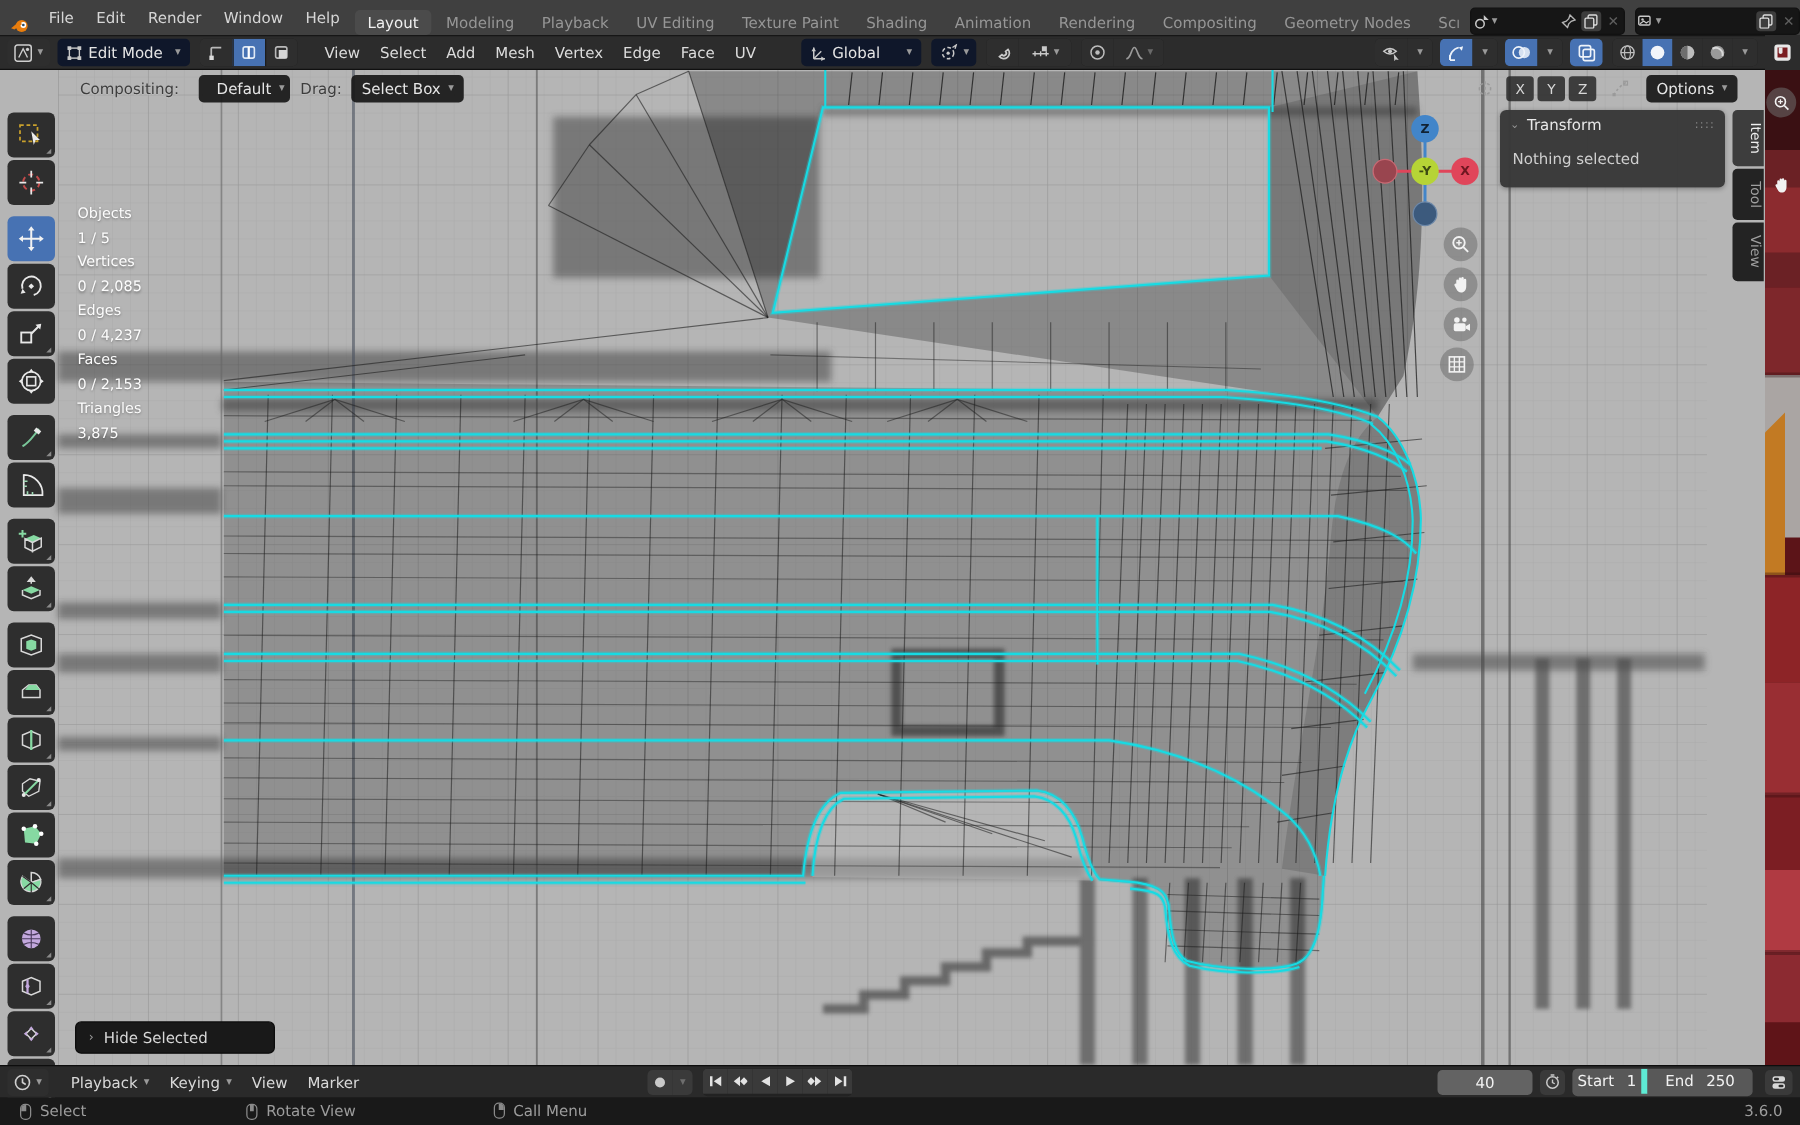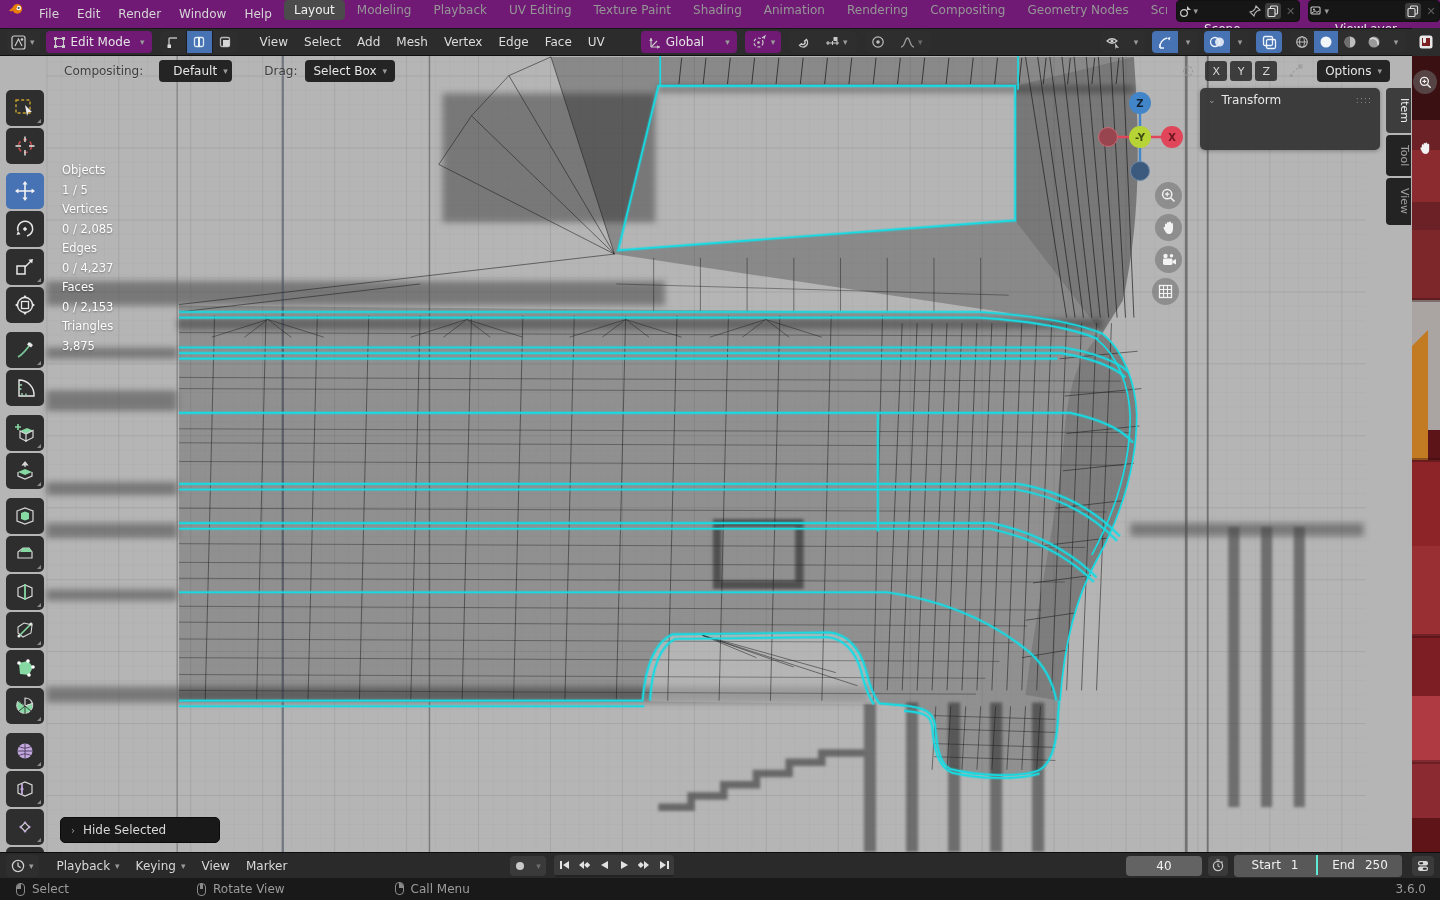--- a/index.html
+++ b/index.html
@@ -2,32 +2,32 @@
 <html><head>
 <meta charset="utf-8">
 <style>
   * { margin:0; padding:0; box-sizing:border-box; }
   html,body { width:1440px; height:900px; background:#111; overflow:hidden; }
   body { font-family:"DejaVu Sans", sans-serif; -webkit-font-smoothing:antialiased; }
   #app { position:relative; width:1440px; height:900px; background:#1d1d1d; }
   .abs { position:absolute; }
 
   
-  #topbar { position:absolute; left:0; top:0; width:1440px; height:28px; background:#701a75; display:flex; align-items:flex-start; }
+  #topbar { position:absolute; left:0; top:0; width:1440px; height:28px; background:#404040; display:flex; align-items:flex-end; }
   .menu-item { color:#d6d6d6; font-size:12px; padding:0 9px; line-height:28px; cursor:default; }
   .ws-tab { color:#969696; font-size:12px; padding:3px 10px; border-radius:4px; margin:0 1px; white-space:nowrap; }
   .ws-tab.active { background:#4b4b4b; color:#f0f0f0; }
   .id-block { display:flex; align-items:center; background:#161616; border:1px solid #111; border-radius:4px; height:22px; margin-left:8px; }
   .id-block .txt { color:#e2e2e2; font-size:12px; padding:0 6px;margin-top:36px; }
   .mini-ic { width:16px; height:16px; display:inline-flex; align-items:center; justify-content:center; color:#bdbdbd; font-size:11px; }
 
   
   #hdr2 { position:absolute; left:0; top:28px; width:1440px; height:28px; background:#2c2c2c; border-top:1px solid #161616; border-bottom:1px solid #101010; display:flex; align-items:center; }
   .h2btn { background:#2e2e2e; border-radius:4px; height:22px; display:flex; align-items:center; padding:0 5px; color:#dcdcdc; }
-  .dd { background:#701a75; border-radius:4px; height:22px; display:flex; align-items:center; gap:5px; padding:0 7px; color:#e4e4e4; font-size:12px; }
+  .dd { background:#0f172a; border-radius:4px; height:22px; display:flex; align-items:center; gap:5px; padding:0 7px; color:#e4e4e4; font-size:12px; }
   .chev { color:#9a9a9a; font-size:9px; }
   .selmode { display:flex; background:#222; border-radius:4px; overflow:hidden; height:22px; }
   .selmode .sm { width:26px; height:22px; display:flex; align-items:center; justify-content:center; background:#2e2e2e; }
   .selmode .sm + .sm { border-left:1px solid #1c1c1c; }
   .selmode .sm.on { background:#4772b3; }
   .hmenu { color:#dcdcdc; font-size:12px; padding:0 8px; }
   .tgl { width:26px; height:22px; display:flex; align-items:center; justify-content:center; background:#2e2e2e; border-radius:4px; }
   .tgl.on { background:#4772b3; }
   .grp { display:flex; background:#222; border-radius:4px; overflow:hidden; height:22px; }
   .grp > * { border-radius:0 !important; }
@@ -580,21 +580,21 @@
     <span class="ts-label" style="margin-left:64px">Compositing:</span>
     <div class="ts-dd" style="margin-left:16px;width:73px">
       <svg width="11" height="12" viewBox="0 0 11 12">
           <path d="M4,10 L4,2 M4,10 L10,10" stroke="#c9c9c9" stroke-width="1.1"></path>
           <circle cx="4" cy="2.5" r="1.4" fill="#c9c9c9"></circle>
           <path d="M10,10 l-2.4,-1.4 v2.8 Z" fill="#c9c9c9"></path>
         </svg>
       <span style="flex:1">Default</span>
       <span class="chev">▾</span>
     </div>
-    <span class="ts-label" style="margin-left:32px">Drag:</span>
+    <span class="ts-label" style="margin-left:8px">Drag:</span>
     <div class="ts-dd" style="margin-left:8px">
       <span>Select Box</span>
       <span class="chev">▾</span>
     </div>
     <div style="flex:1"></div>
     <span class="ts-btn" style="background:transparent">
       <svg width="16" height="14" viewBox="0 0 16 14">
           <path d="M7,1 v12 M5.5,3 C1.5,3 1.5,11 5.5,11 M8.5,3 C12.5,3 12.5,11 8.5,11" fill="none" stroke="#9a9a9a" stroke-width="1.2" stroke-dasharray="2.5 1.8"></path>
         </svg>
     </span>
@@ -834,20 +834,21 @@
         <path d="M5.5,1.5 v12 M9.5,1.5 v12 M1.5,5.5 h12 M1.5,9.5 h12" stroke="#f2f2f2" stroke-width="1.1"></path>
       </svg>
   </div>
 
   <div id="npanel">
     <div class="hd">
       <span class="chev">⌄</span>
       <span>Transform</span>
       <span class="grip">::::</span>
     </div>
+    <div class="bd">Nothing selected</div>
   </div>
   <div id="ntabs">
     <div class="ntab active">Item</div>
     <div class="ntab">Tool</div>
     <div class="ntab">View</div>
   </div>
 
   <div id="hidesel">
     <span class="ch">›</span>
     <span>Hide Selected</span>
@@ -968,21 +969,21 @@
         <span>40</span>
       </div>
     <span class="tr-btn" style="border-radius:4px;margin-left:6px">
         <svg width="12" height="13" viewBox="0 0 12 13">
           <circle cx="6" cy="7" r="4.6" fill="none" stroke="#c9c9c9" stroke-width="1.2"></circle>
           <path d="M6,4.6 V7 L7.8,8" stroke="#c9c9c9" stroke-width="1.1" fill="none"></path>
           <path d="M4.5,1 h3 M9.5,2.5 l1,1" stroke="#c9c9c9" stroke-width="1.2"></path>
         </svg>
       </span>
     <div class="grp" style="margin-left:6px;background:#585858">
-      <div class="field" style="width:84px;border-right:2px solid #5eead4">
+      <div class="field" style="width:60px;border-right:5px solid #5eead4">
           <span>Start</span>
           <span>1</span>
         </div>
       <div class="field" style="width:84px">
           <span>End</span>
           <span>250</span>
         </div>
     </div>
     <span class="tr-btn" style="border-radius:4px;margin:0 6px 0 10px;width:22px">
         <svg width="12" height="12" viewBox="0 0 12 12">

